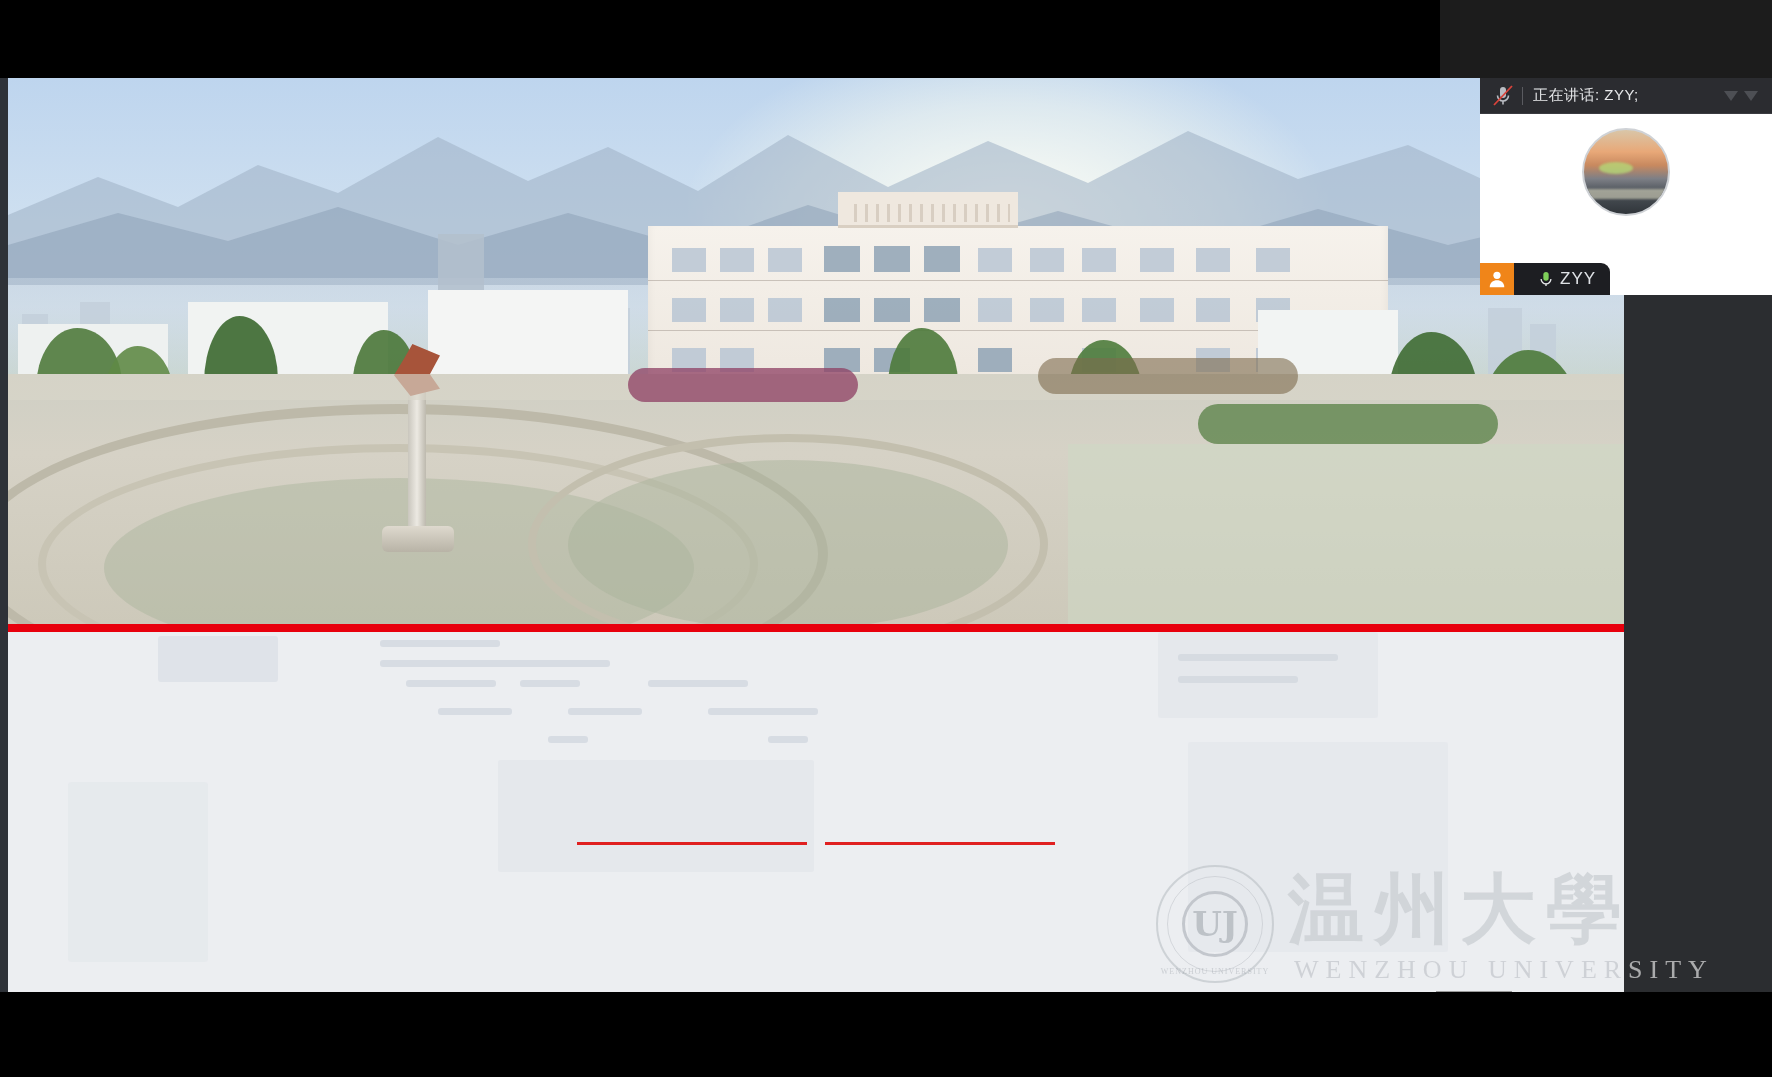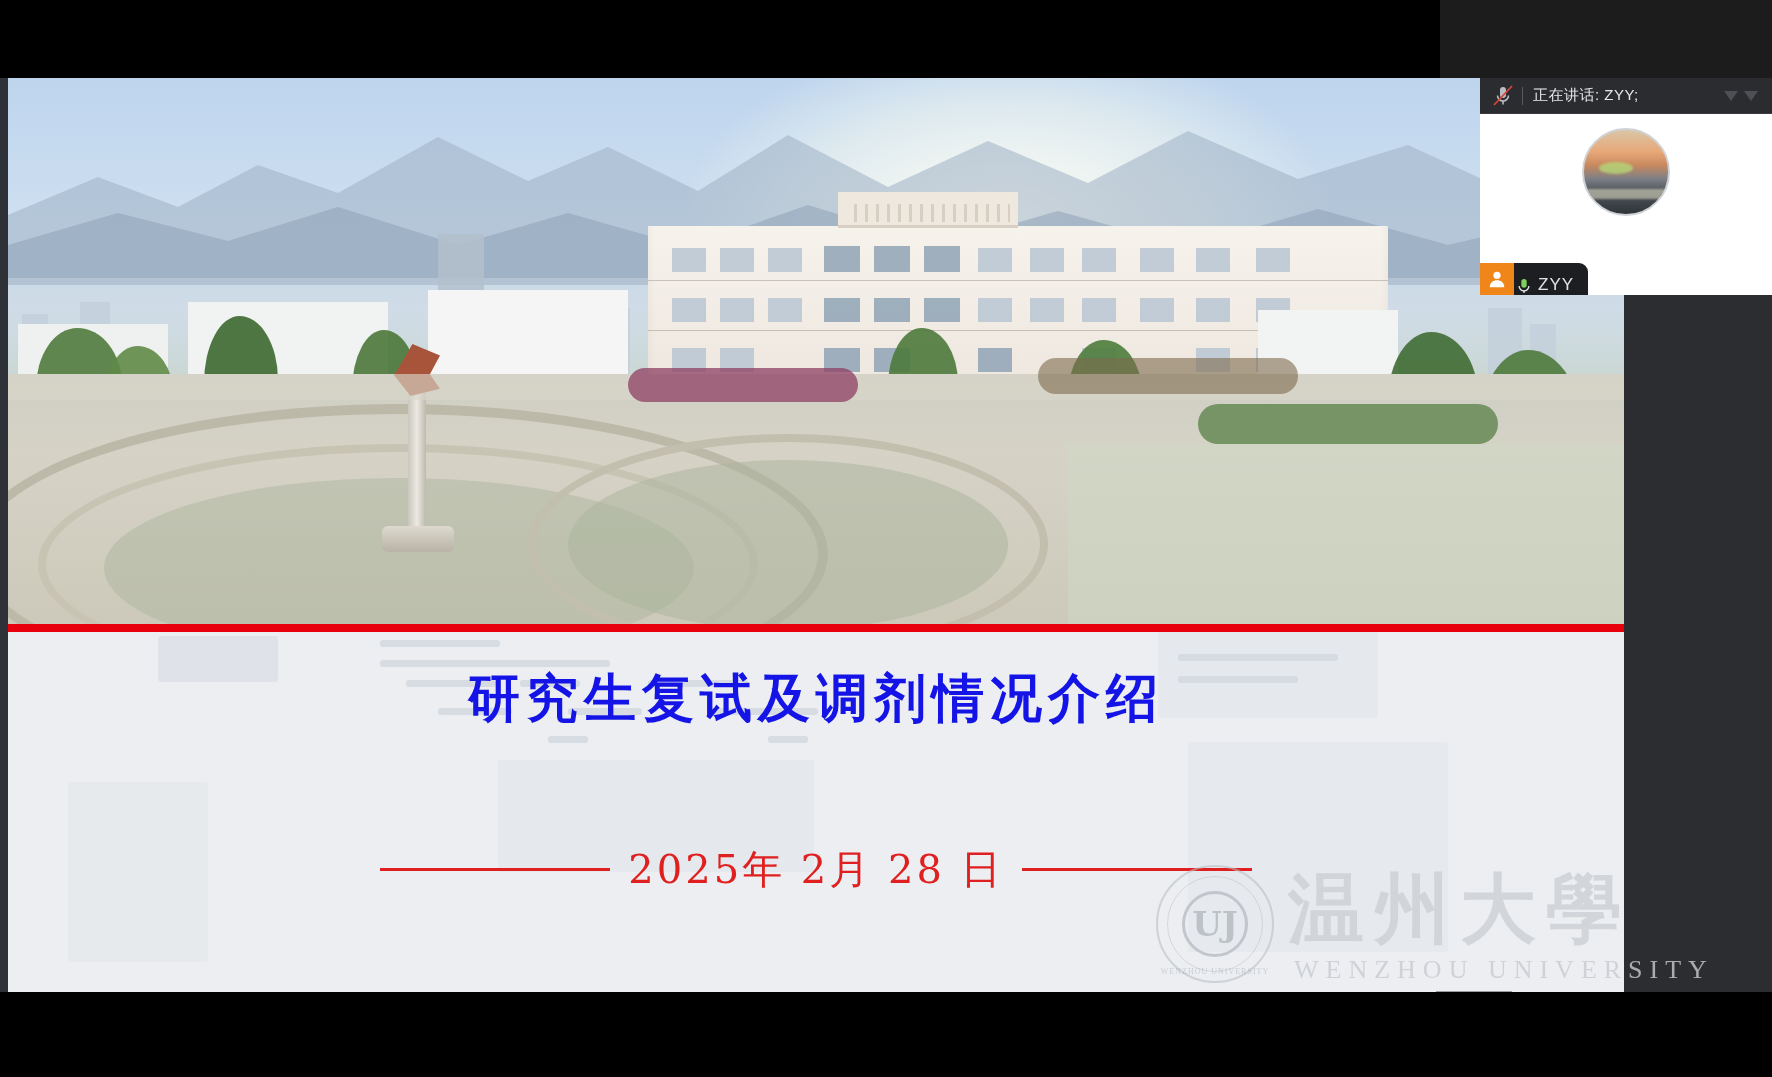--- a/index.html
+++ b/index.html
@@ -139,21 +139,21 @@
   .vc-body { position:absolute; left:0; top:36px; width:292px; height:181px; }
   .avatar { position:absolute; left:50%; top:14px; transform:translateX(-50%);
             width:88px; height:88px; border-radius:50%; border:2px solid #cfd2d6; overflow:hidden;
             background:linear-gradient(180deg,#d9c6a8 0%, #e8a878 26%, #c8895f 42%, #7d7f86 58%, #4c5258 74%, #30353a 100%); }
   .avatar .sun { position:absolute; left:18%; top:38%; width:34px; height:12px; border-radius:50%;
                  background:rgba(180,220,120,.75); filter:blur(1px); }
   .avatar .water { position:absolute; left:0; right:0; bottom:18%; height:10px; background:rgba(230,225,200,.55); filter:blur(1px); }
 
   .badge-row { position:absolute; left:0; bottom:0; height:32px; display:flex; align-items:stretch; }
   .badge-orange { width:34px; background:#f08519; display:flex; align-items:center; justify-content:center; }
-  .badge-name { background:#1d1e22; border-top-right-radius:9px; display:flex; align-items:flex-end; gap:6px; padding:0 14px 0 2px; }
+  .badge-name { background:#1d1e22; border-top-right-radius:9px; display:flex; align-items:center; gap:6px; padding:0 14px 0 24px; }
   .badge-name .nm { color:#dfe2e6; font-size:17px; letter-spacing:1px; }
 
   
   .ime { position:absolute; left:1436px; top:991px; width:76px; height:36px;
          background:#f0f0f0; border:1px solid #9a9a9a; display:flex; align-items:center; }
   .ime-grip { width:8px; height:100%; display:flex; flex-direction:column; justify-content:center; gap:3px; padding-left:2px; }
   .ime-grip i { width:2px; height:2px; background:#8b8b8b; display:block; }
   .ime-btn { width:30px; height:26px; margin-left:2px; border:1px solid #777; background:#fff;
              display:flex; align-items:center; justify-content:center;
              font-family:"DejaVu Serif", serif; font-size:17px; color:#111; }
@@ -301,25 +301,23 @@
       <div class="wm-line" style="left:700px;top:76px;width:110px"></div>
       <div class="wm-line" style="left:540px;top:104px;width:40px"></div>
       <div class="wm-line" style="left:760px;top:104px;width:40px"></div>
       <div class="wm-box" style="left:490px;top:128px;width:316px;height:112px;background:rgba(221,225,231,.50)"></div>
       <div class="wm-box" style="left:1150px;top:0px;width:220px;height:86px;background:rgba(221,225,231,.45)"></div>
       <div class="wm-line" style="left:1170px;top:22px;width:160px;background:rgba(203,210,219,.6)"></div>
       <div class="wm-line" style="left:1170px;top:44px;width:120px;background:rgba(203,210,219,.6)"></div>
       <div class="wm-box" style="left:1180px;top:110px;width:260px;height:210px;background:rgba(223,227,232,.45)"></div>
       <div class="wm-box" style="left:60px;top:150px;width:140px;height:180px;background:rgba(223,227,232,.40)"></div>
 
-      <div class="t1">研究生复试及调剂情况介绍</div>
 
       <div class="dateRow">
         <div class="dline"></div>
-        <div class="dtext">2025年 2月 28 日</div>
         <div class="dline"></div>
       </div>
     </div>
   </div>
 
   <div class="logo-wrap">
     <div class="logo-seal">
       <div class="uj">UJ</div>
       <div class="seal-en">WENZHOU UNIVERSITY</div>
     </div>

